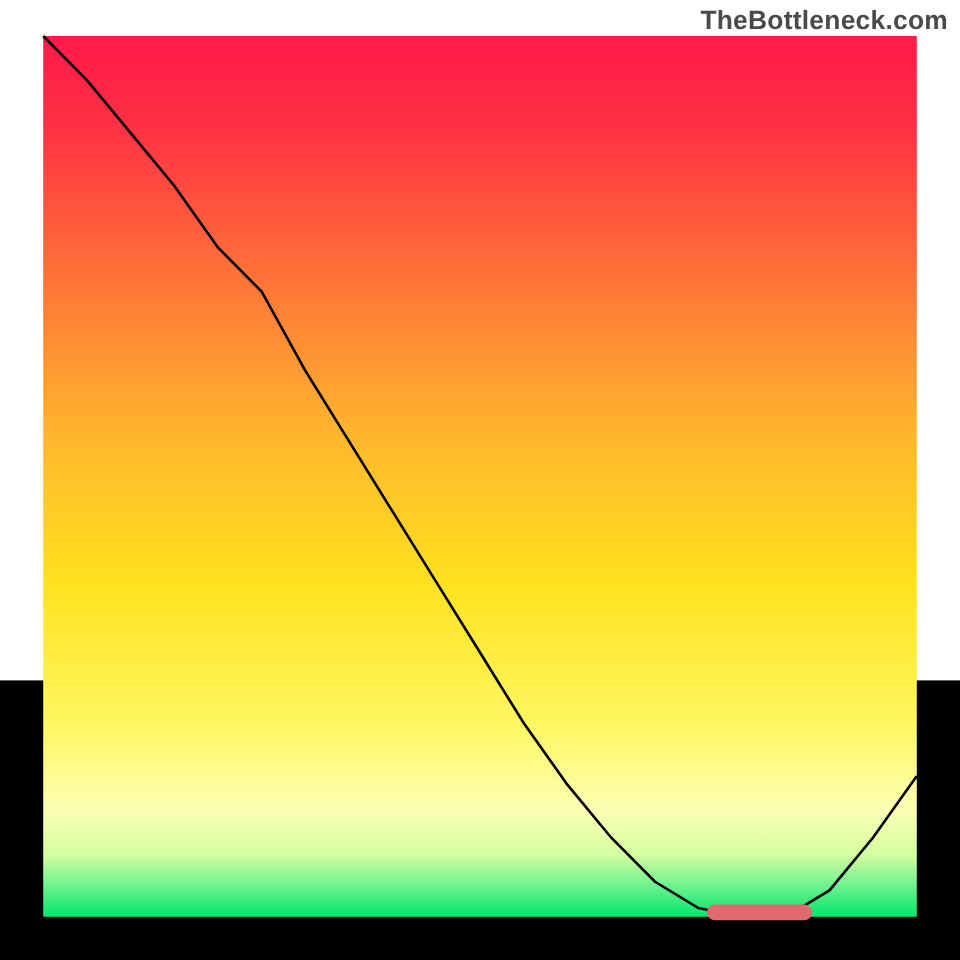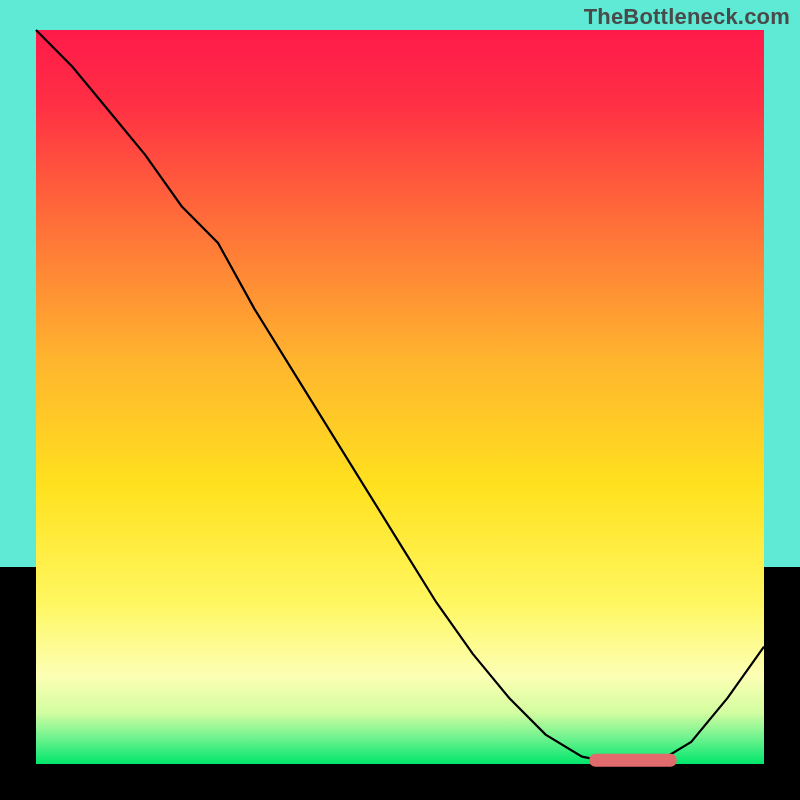--- a/index.html
+++ b/index.html
@@ -8,21 +8,21 @@
     width: 800px;
     height: 800px;
     background: #000;
     font-family: Arial, Helvetica, sans-serif;
     overflow: hidden;
   }
   .frame {
     position: relative;
     width: 800px;
     height: 567px;
-    background: #5eead4;
+    background: #ffffff;
   }
   .watermark {
     position: absolute;
     top: 4px;
     right: 10px;
     color: #4a4a4a;
     font-size: 22px;
     font-weight: bold;
     letter-spacing: 0.2px;
     z-index: 10;

